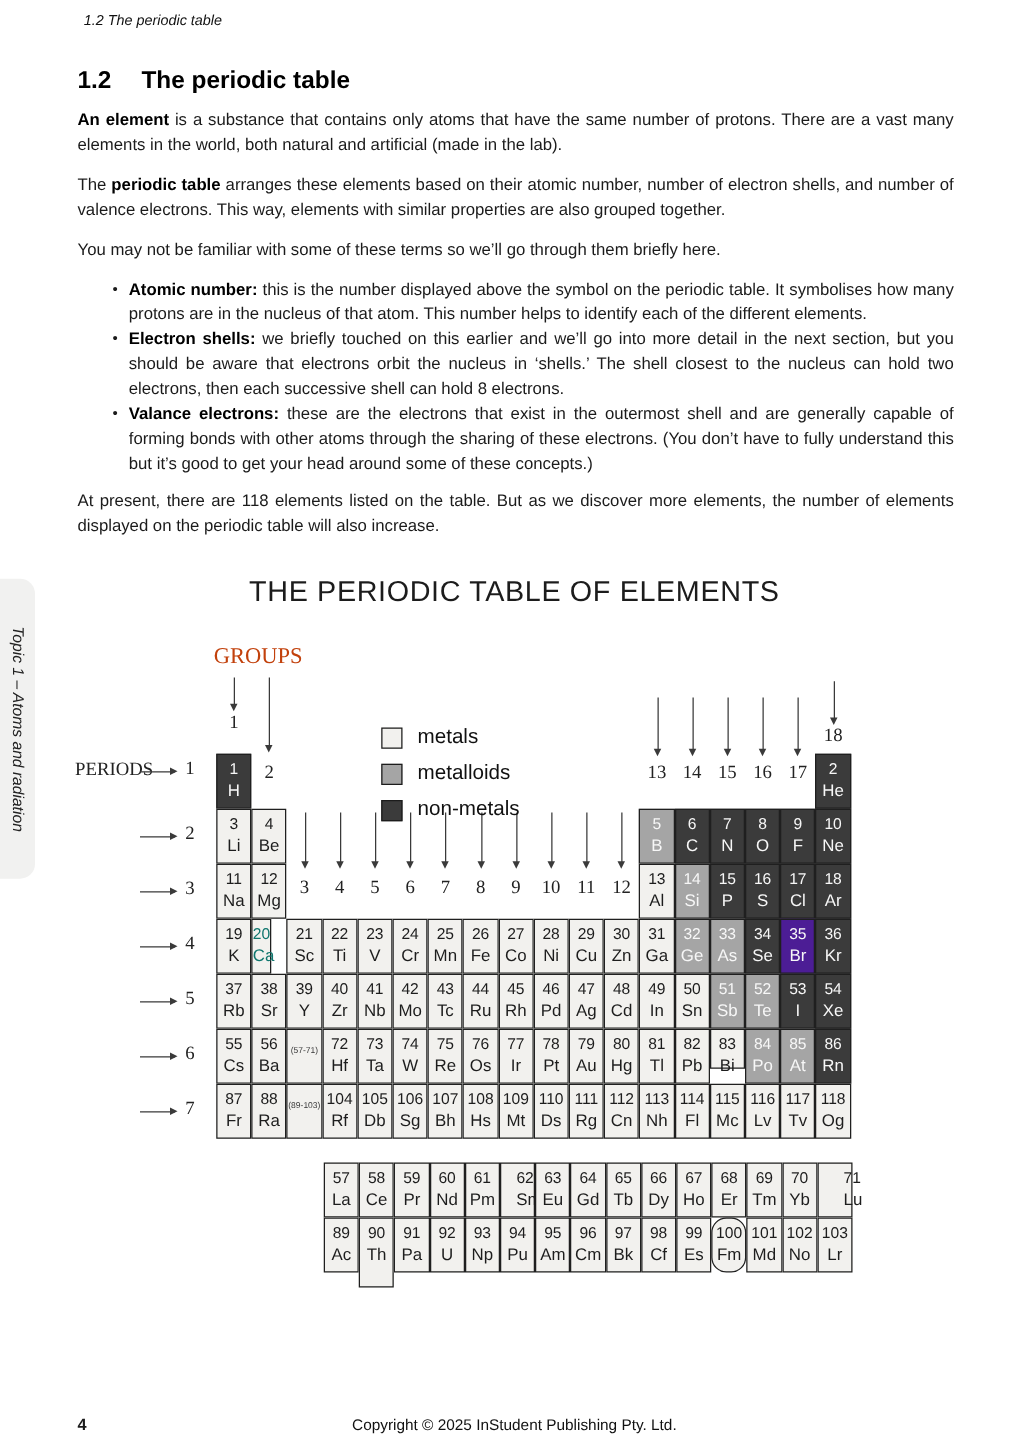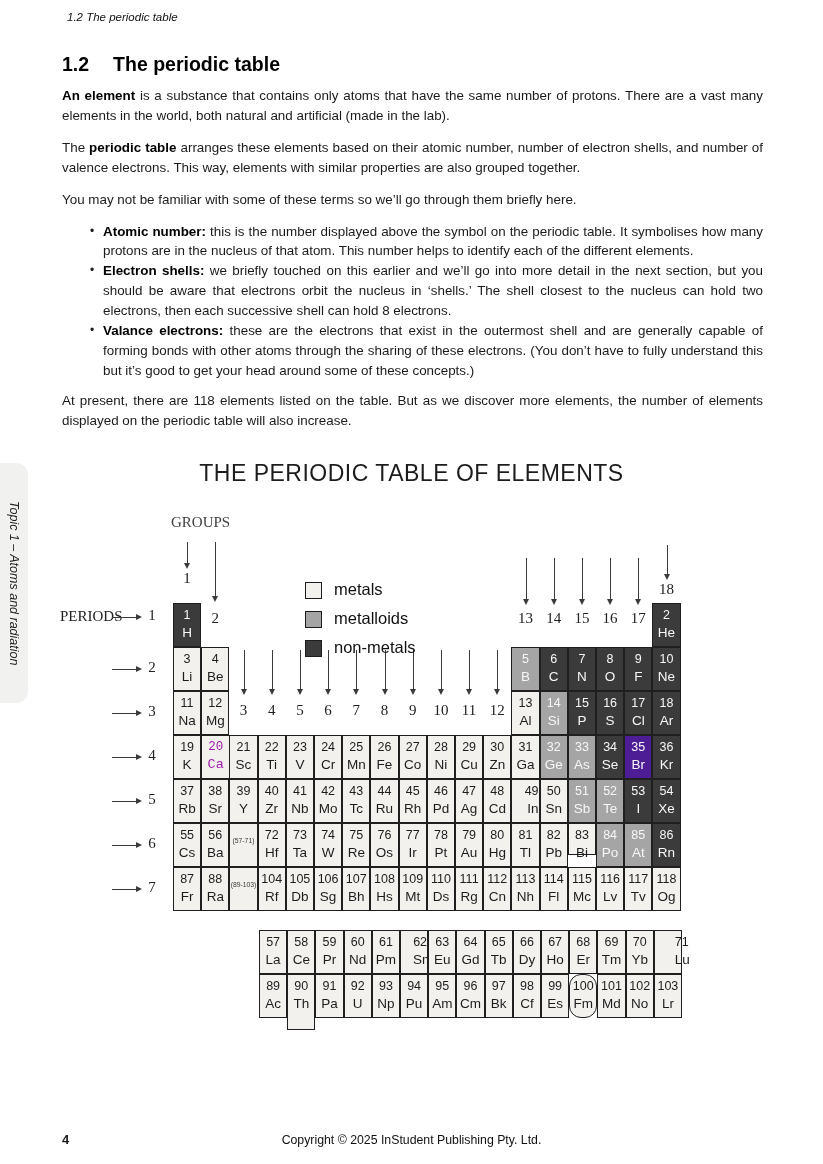--- a/index.html
+++ b/index.html
@@ -16,21 +16,21 @@
   b{color:#000;}
   
   .sidebar-tab{position:absolute;left:0;top:463px;width:28px;height:240px;background:#f1f1f0;
        border-radius:0 12px 12px 0;display:flex;align-items:center;justify-content:center;}
   .sidebar-tab span{writing-mode:vertical-rl;font-size:12.5px;font-style:italic;color:#222;white-space:nowrap;}
   
   .figure{position:absolute;left:0;top:450px;width:823px;height:600px;}
   .fig-title{position:absolute;left:0;top:10px;width:823px;text-align:center;font-size:23px;
        letter-spacing:0.5px;color:#1c1c1c;}
   .hand{font-family:cursive;}
-  .groups-label{position:absolute;left:171px;top:64px;font-size:15px;color:#404040;}
+  .groups-label{position:absolute;left:171px;top:64px;font-size:18px;color:#c2410c;}
   .periods-label{position:absolute;left:60px;top:158px;font-size:15px;color:#222;}
   .cell{position:absolute;box-sizing:border-box;border:1.2px solid #1f1f1f;text-align:center;}
   .cell .enum{font-size:12.5px;line-height:1;margin-top:5px;}
   .cell .esym{font-size:13.5px;line-height:1;margin-top:4px;}
   .cell.ph{font-size:6.8px;color:#3a3a3a;line-height:1;padding-top:14px;}
   .glabel{position:absolute;width:29px;text-align:center;font-size:15px;color:#222;}
   .plabel{position:absolute;width:20px;text-align:center;font-size:15px;color:#222;}
   .varrow{position:absolute;width:0;border-left:1.3px solid #3a3a3a;}
   .varrow::after{content:"";position:absolute;bottom:-5px;left:-3.9px;
        border-left:3.5px solid transparent;border-right:3.5px solid transparent;border-top:6px solid #3a3a3a;}
@@ -141,21 +141,21 @@
         <div class="esym">Cl</div>
       </div>
       <div class="cell" style="left: 652.4px; top: 241px; width: 28.2px; height: 44px; background: rgb(59, 59, 59); color: rgb(247, 247, 247);">
         <div class="enum">18</div>
         <div class="esym">Ar</div>
       </div>
       <div class="cell" style="left: 173px; top: 285px; width: 28.2px; height: 44px; background: rgb(242, 241, 238); color: rgb(29, 29, 29);">
         <div class="enum">19</div>
         <div class="esym">K</div>
       </div>
-      <div class="cell" style="left: 201.2px; top: 285px; width: 29px; height: 44px; background: rgb(242, 241, 238); color: #a21caf; font-family: Liberation Mono, monospace;">
+      <div class="cell" style="left: 201.2px; top: 285px; width: 16px; height: 44px; background: rgb(242, 241, 238); color: #0f766e;">
         <div class="enum">20</div>
         <div class="esym">Ca</div>
       </div>
       <div class="cell" style="left: 229.4px; top: 285px; width: 28.2px; height: 44px; background: rgb(242, 241, 238); color: rgb(29, 29, 29);">
         <div class="enum">21</div>
         <div class="esym">Sc</div>
       </div>
       <div class="cell" style="left: 257.6px; top: 285px; width: 28.2px; height: 44px; background: rgb(242, 241, 238); color: rgb(29, 29, 29);">
         <div class="enum">22</div>
         <div class="esym">Ti</div>
@@ -257,21 +257,21 @@
         <div class="esym">Pd</div>
       </div>
       <div class="cell" style="left: 455px; top: 329px; width: 28.2px; height: 44px; background: rgb(242, 241, 238); color: rgb(29, 29, 29);">
         <div class="enum">47</div>
         <div class="esym">Ag</div>
       </div>
       <div class="cell" style="left: 483.2px; top: 329px; width: 28.2px; height: 44px; background: rgb(242, 241, 238); color: rgb(29, 29, 29);">
         <div class="enum">48</div>
         <div class="esym">Cd</div>
       </div>
-      <div class="cell" style="left: 511.4px; top: 329px; width: 28.2px; height: 44px; background: rgb(242, 241, 238); color: rgb(29, 29, 29); text-align: right;">
+      <div class="cell" style="left: 511.4px; top: 329px; width: 28.2px; height: 44px; background: rgb(242, 241, 238); color: rgb(29, 29, 29);">
         <div class="enum">49</div>
         <div class="esym">In</div>
       </div>
       <div class="cell" style="left: 539.6px; top: 329px; width: 28.2px; height: 44px; background: rgb(242, 241, 238); color: rgb(29, 29, 29);">
         <div class="enum">50</div>
         <div class="esym">Sn</div>
       </div>
       <div class="cell" style="left: 567.8px; top: 329px; width: 28.2px; height: 44px; background: rgb(165, 165, 165); color: rgb(247, 247, 247);">
         <div class="enum">51</div>
         <div class="esym">Sb</div>

